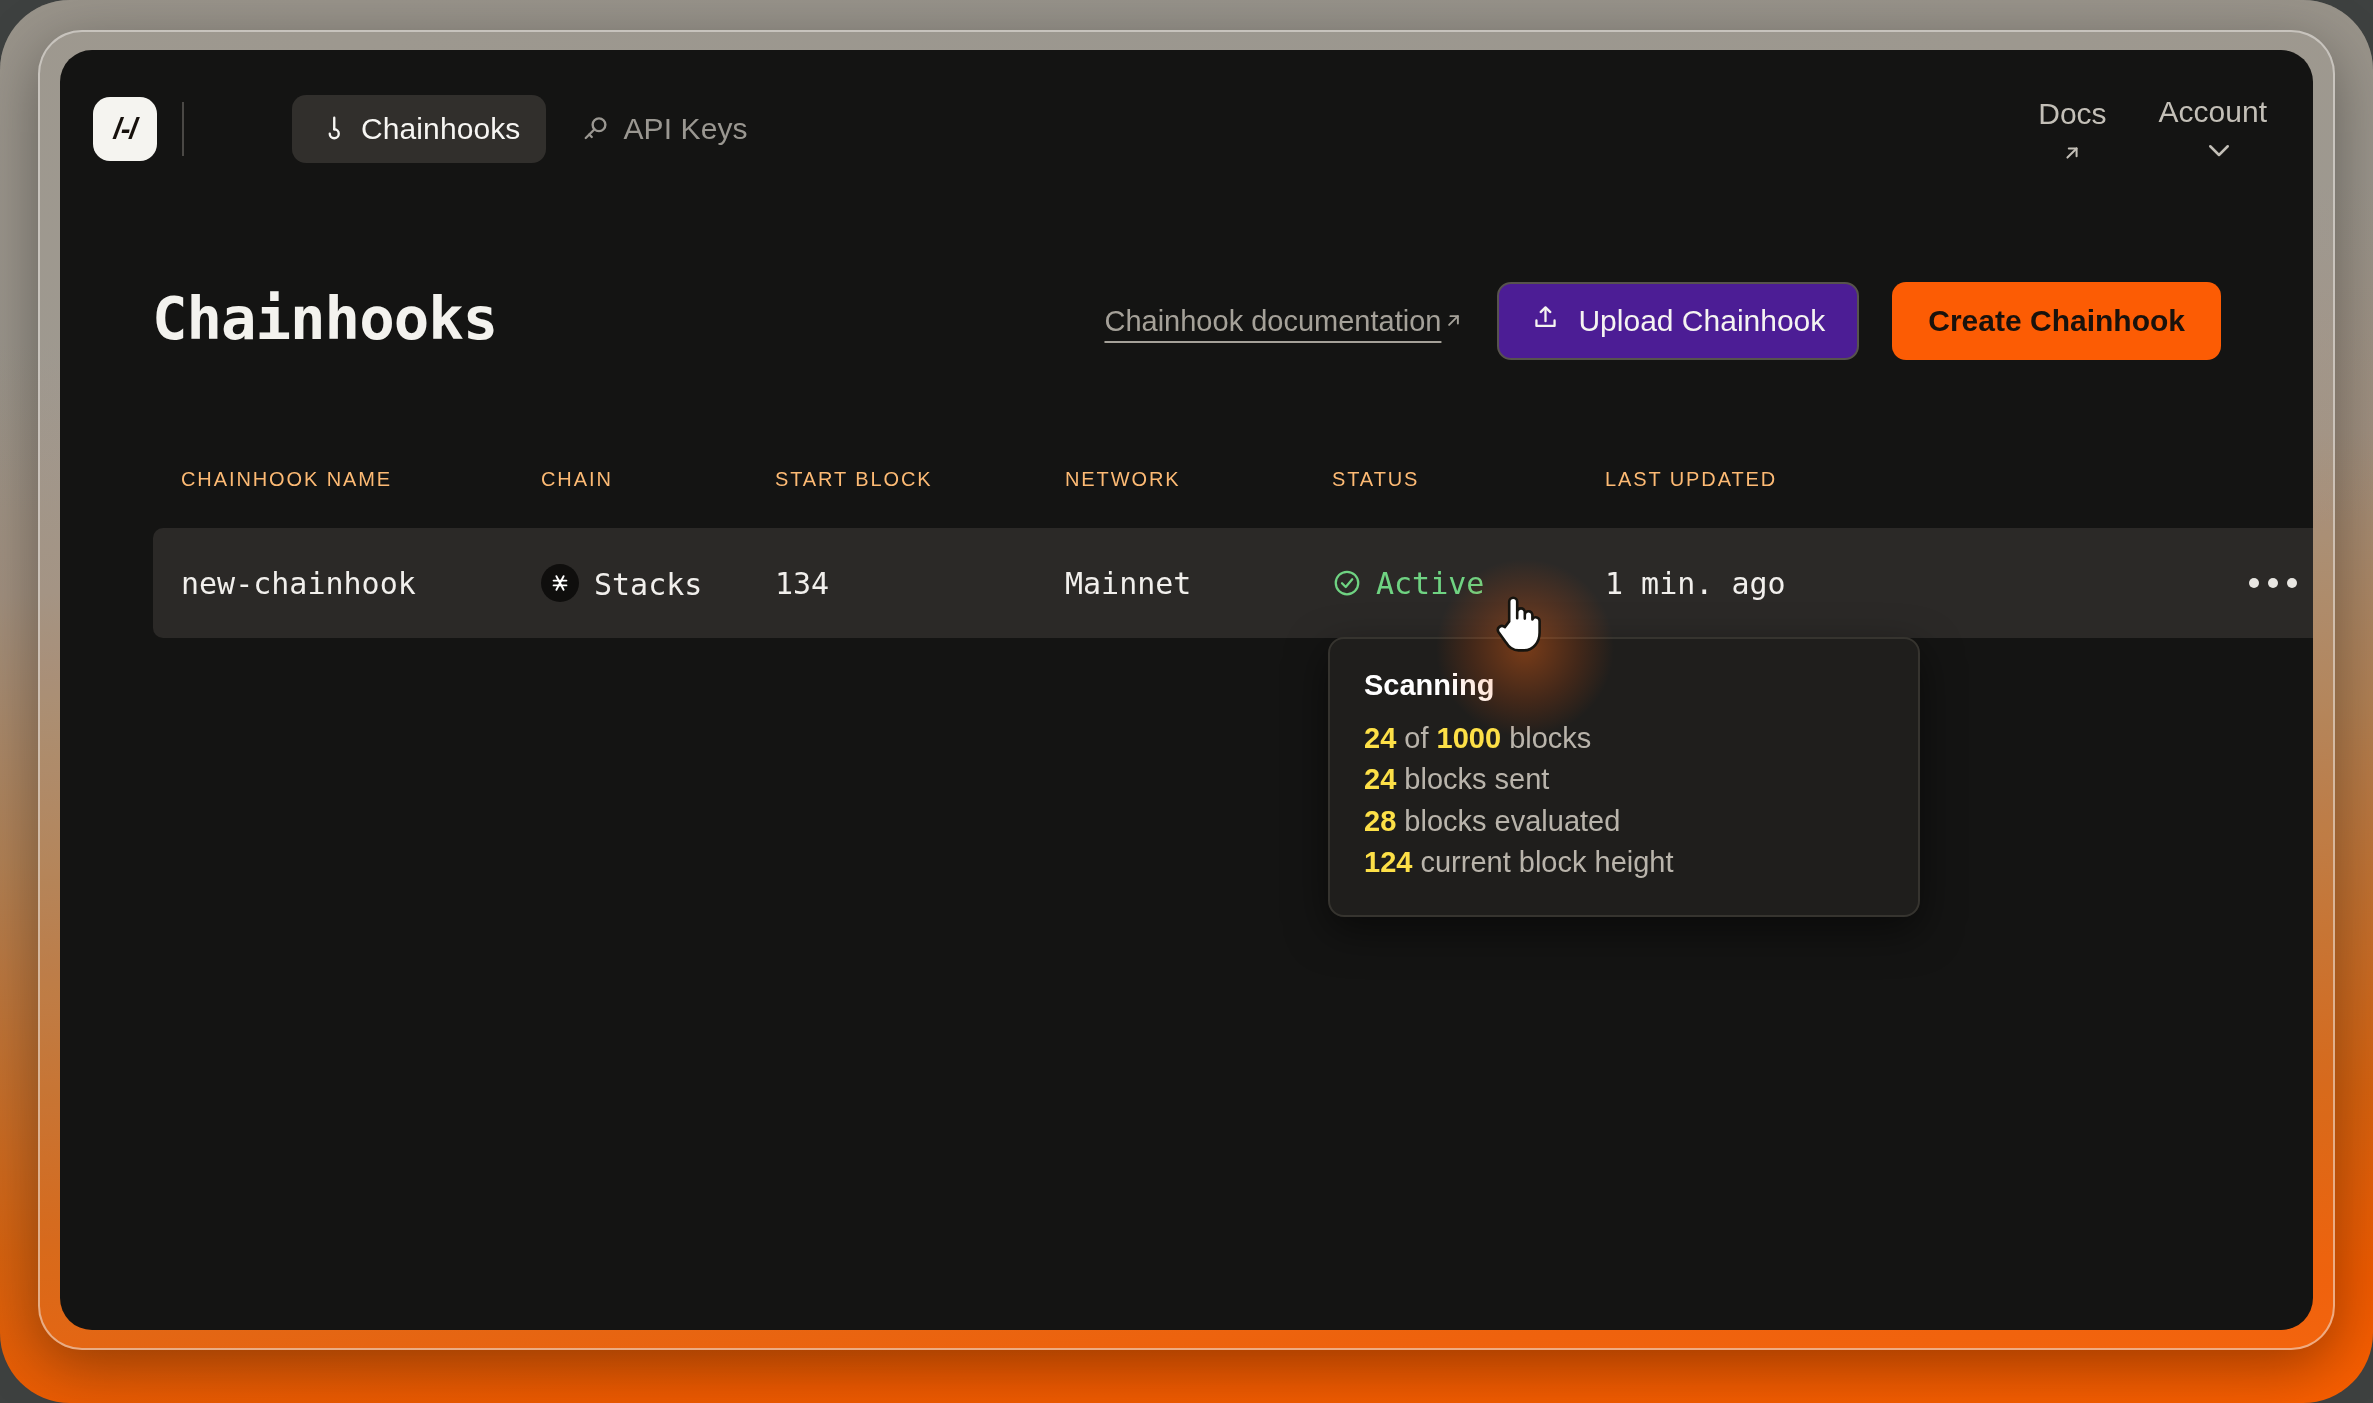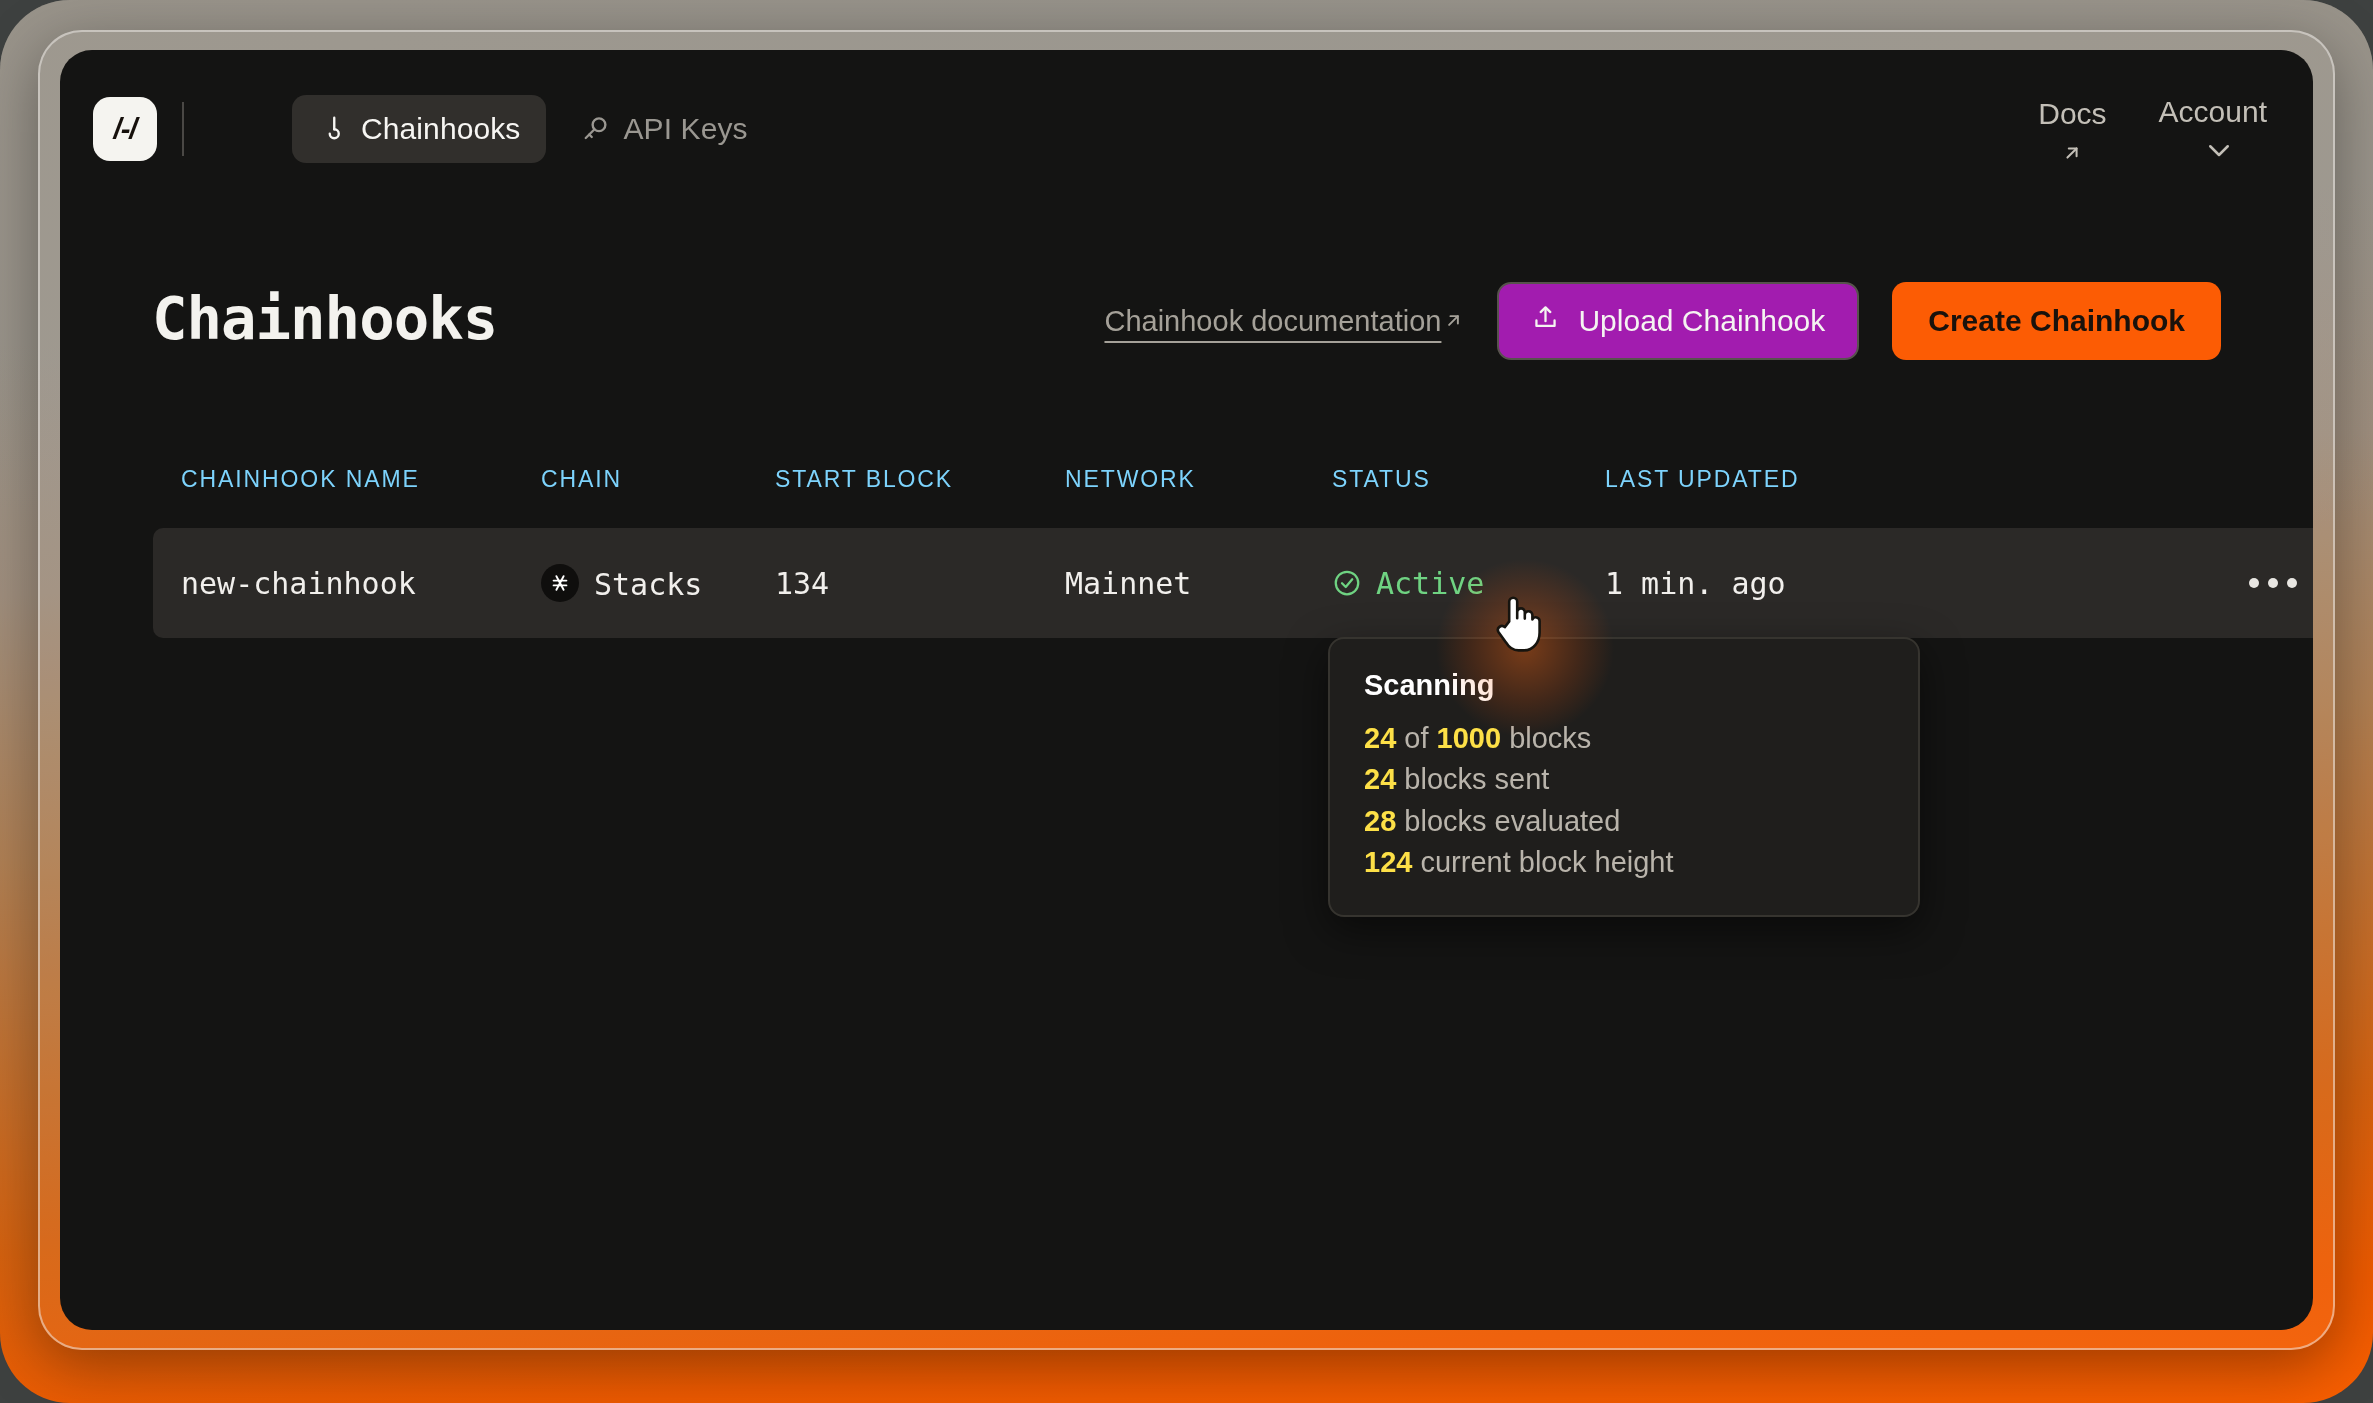--- a/index.html
+++ b/index.html
@@ -197,21 +197,21 @@
   }
 
   #upload-btn {
     display: flex;
     align-items: center;
     gap: 18px;
     height: 78px;
     padding: 0 32px;
     border-radius: 14px;
     border: 2px solid #57534d;
-    background: #a21caf;
+    background: #4c1d95;
     color: #f5f4f1;
     font-size: 30px;
     cursor: pointer;
     white-space: nowrap;
   }
 
   #create-btn {
     display: flex;
     align-items: center;
     justify-content: center;
@@ -236,22 +236,22 @@
   }
 
   .t-row {
     display: flex;
     align-items: center;
     position: relative;
   }
 
   #table-head {
     height: 58px;
-    color: #7dd3fc;
-    font-size: 23px;
+    color: #fdba74;
+    font-size: 20px;
     letter-spacing: 1.9px;
     font-weight: 400;
   }
 
   #table-head .cell { padding-left: 28px; }
 
   #data-row {
     height: 110px;
     margin-top: 20px;
     background: #2b2927;

